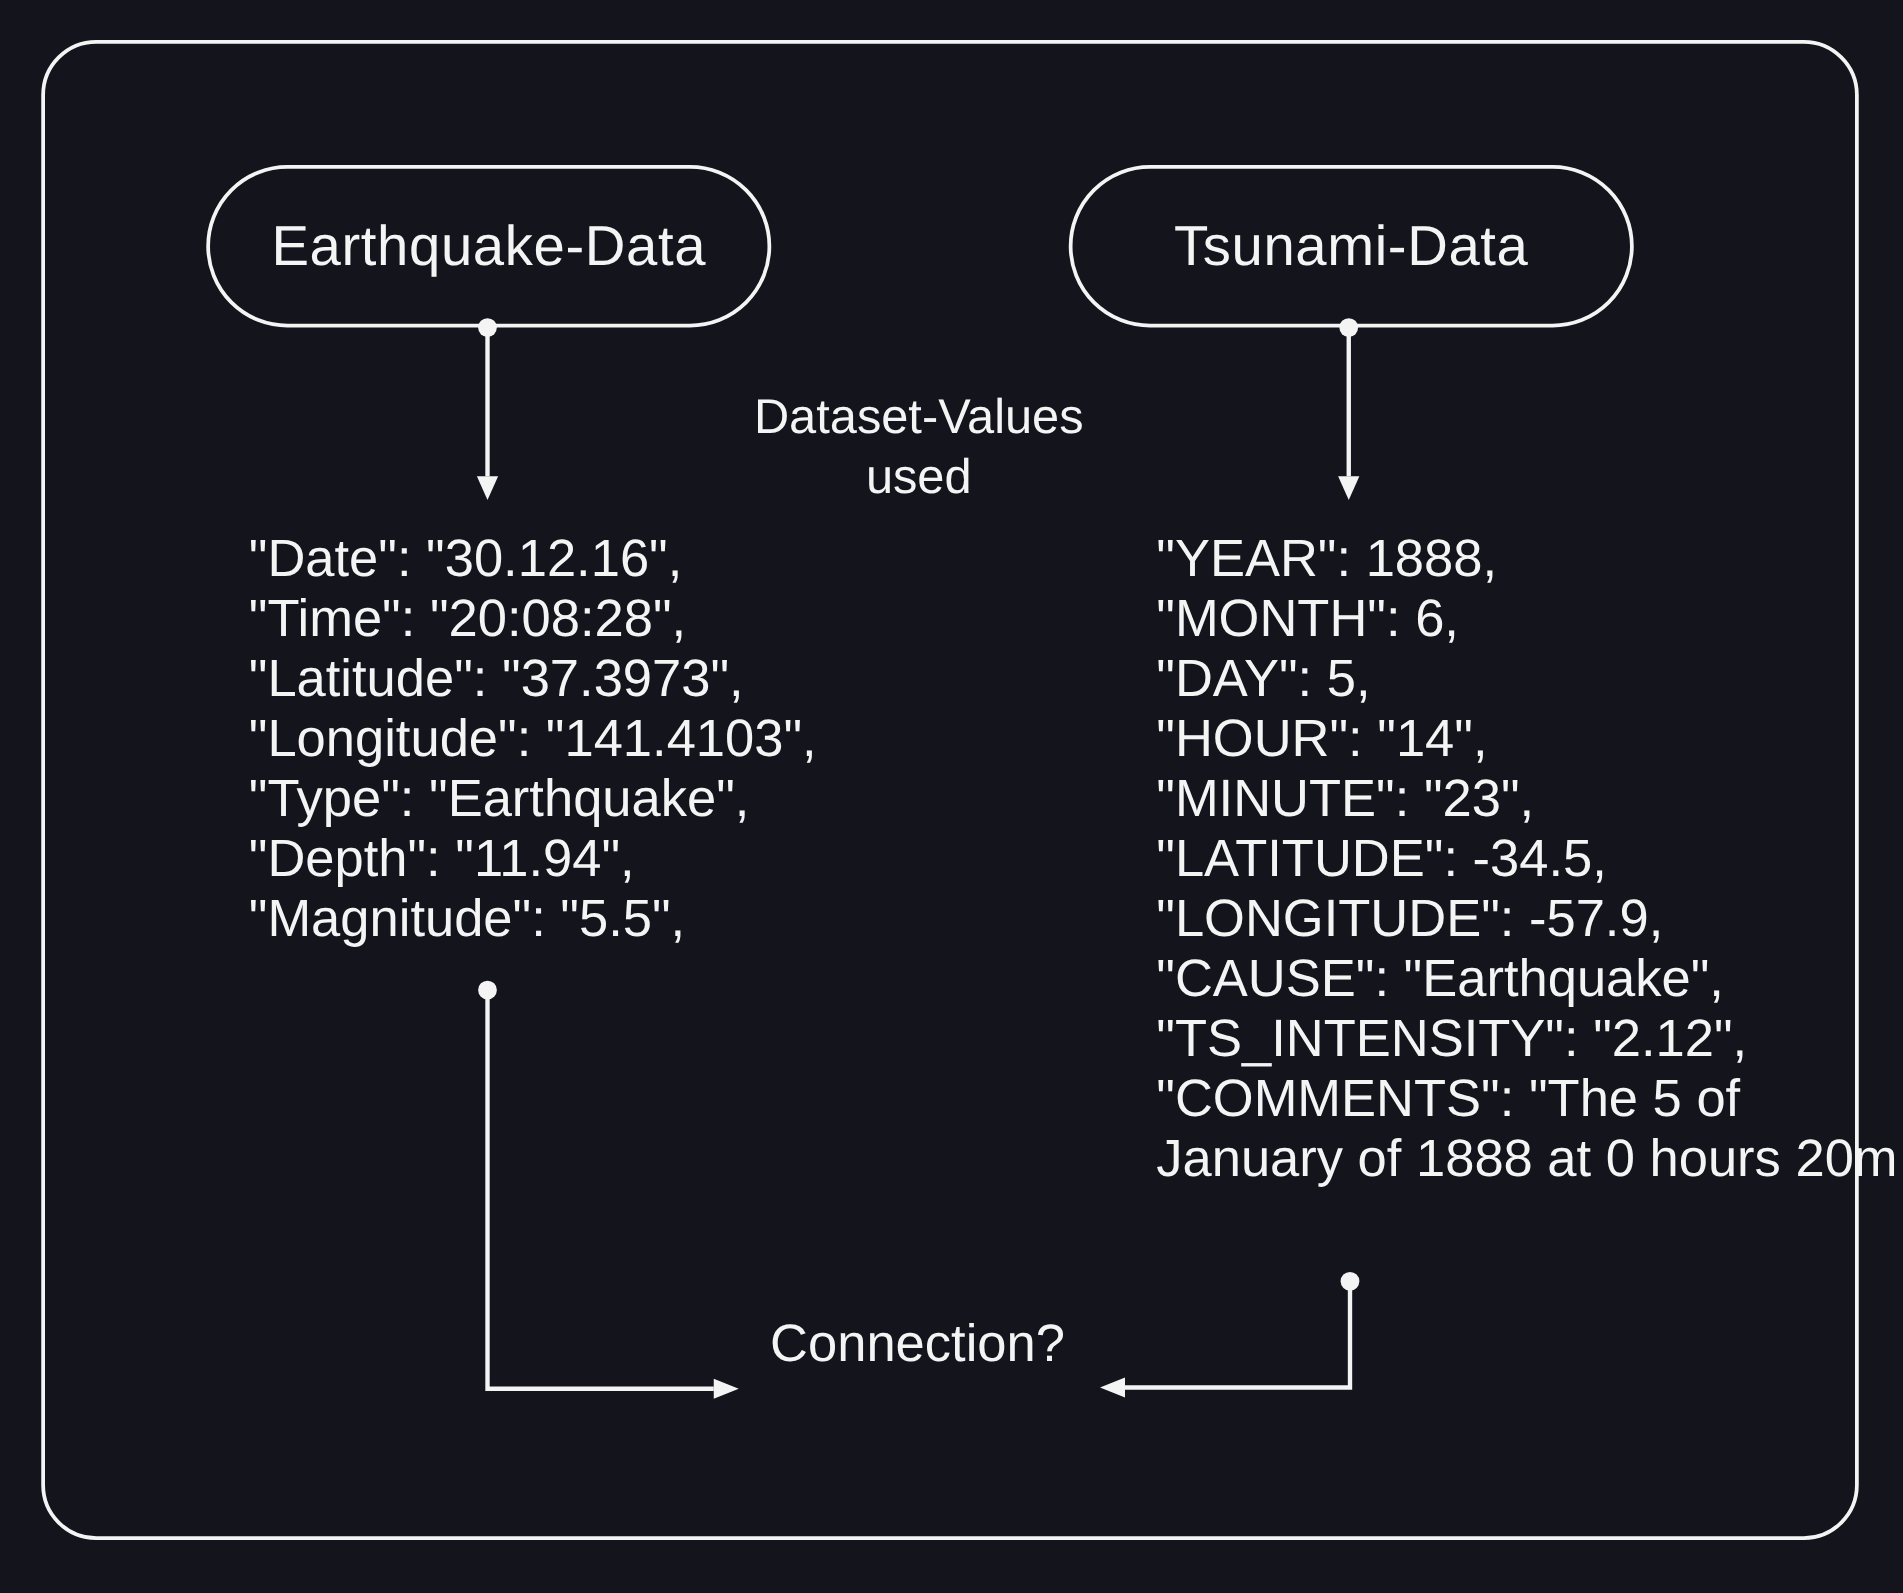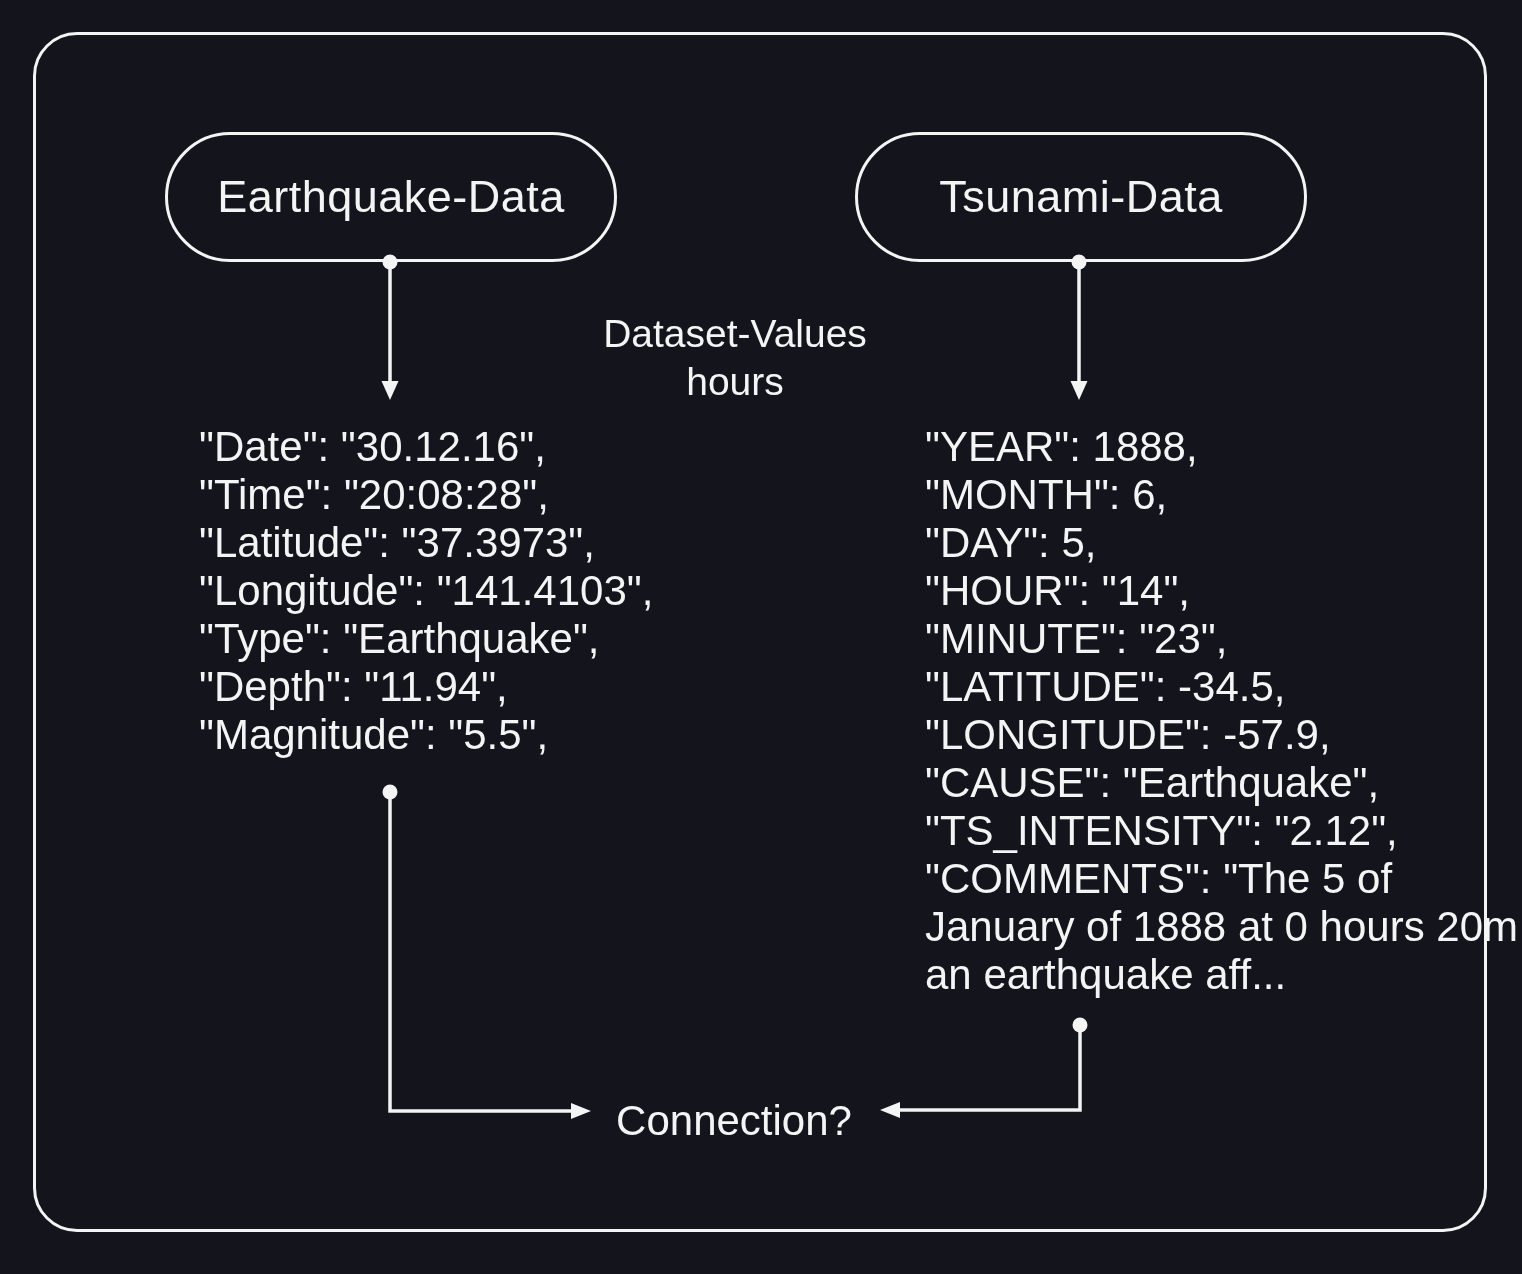--- a/index.html
+++ b/index.html
@@ -59,21 +59,21 @@
     font-size: 42px;
     line-height: 48px;
     white-space: pre;
   }
   .json-list-earthquake { left: 199px; }
   .json-list-tsunami    { left: 925px; }
 
   .connection-label {
     position: absolute;
     left: 559px;
-    top: 1097px;
+    top: 1051px;
     width: 350px;
     text-align: center;
     font-size: 42px;
   }
 
   .connector-layer {
     position: absolute;
     left: 0;
     top: 0;
     width: 1522px;
@@ -103,26 +103,26 @@
   <div class="pill pill-earthquake">
     <span>Earthquake-Data</span>
   </div>
 
   <div class="pill pill-tsunami">
     <span>Tsunami-Data</span>
   </div>
 
   <div class="center-label">
     <div>Dataset-Values</div>
-    <div>hours</div>
+    <div>used</div>
   </div>
 
   <div class="json-list json-list-earthquake"><div>"Date": "30.12.16",</div><div>"Time": "20:08:28",</div><div>"Latitude": "37.3973",</div><div>"Longitude": "141.4103",</div><div>"Type": "Earthquake",</div><div>"Depth": "11.94",</div><div>"Magnitude": "5.5",</div></div>
 
-  <div class="json-list json-list-tsunami"><div>"YEAR": 1888,</div><div>"MONTH": 6,</div><div>"DAY": 5,</div><div>"HOUR": "14",</div><div>"MINUTE": "23",</div><div>"LATITUDE": -34.5,</div><div>"LONGITUDE": -57.9,</div><div>"CAUSE": "Earthquake",</div><div>"TS_INTENSITY": "2.12",</div><div>"COMMENTS": "The 5 of</div><div>January of 1888 at 0 hours 20m</div><div>an earthquake aff...</div></div>
+  <div class="json-list json-list-tsunami"><div>"YEAR": 1888,</div><div>"MONTH": 6,</div><div>"DAY": 5,</div><div>"HOUR": "14",</div><div>"MINUTE": "23",</div><div>"LATITUDE": -34.5,</div><div>"LONGITUDE": -57.9,</div><div>"CAUSE": "Earthquake",</div><div>"TS_INTENSITY": "2.12",</div><div>"COMMENTS": "The 5 of</div><div>January of 1888 at 0 hours 20m</div></div>
 
   <div class="connection-label">Connection?</div>
 
   <svg class="connector-layer" viewBox="0 0 1522 1274" xmlns="http://www.w3.org/2000/svg">
 
     <g>
       <circle class="node-dot" cx="390" cy="262" r="7.5"></circle>
       <line class="wire" x1="390" y1="262" x2="390" y2="381"></line>
       <polygon class="head" points="390,400 381.5,381 398.5,381"></polygon>
     </g>

